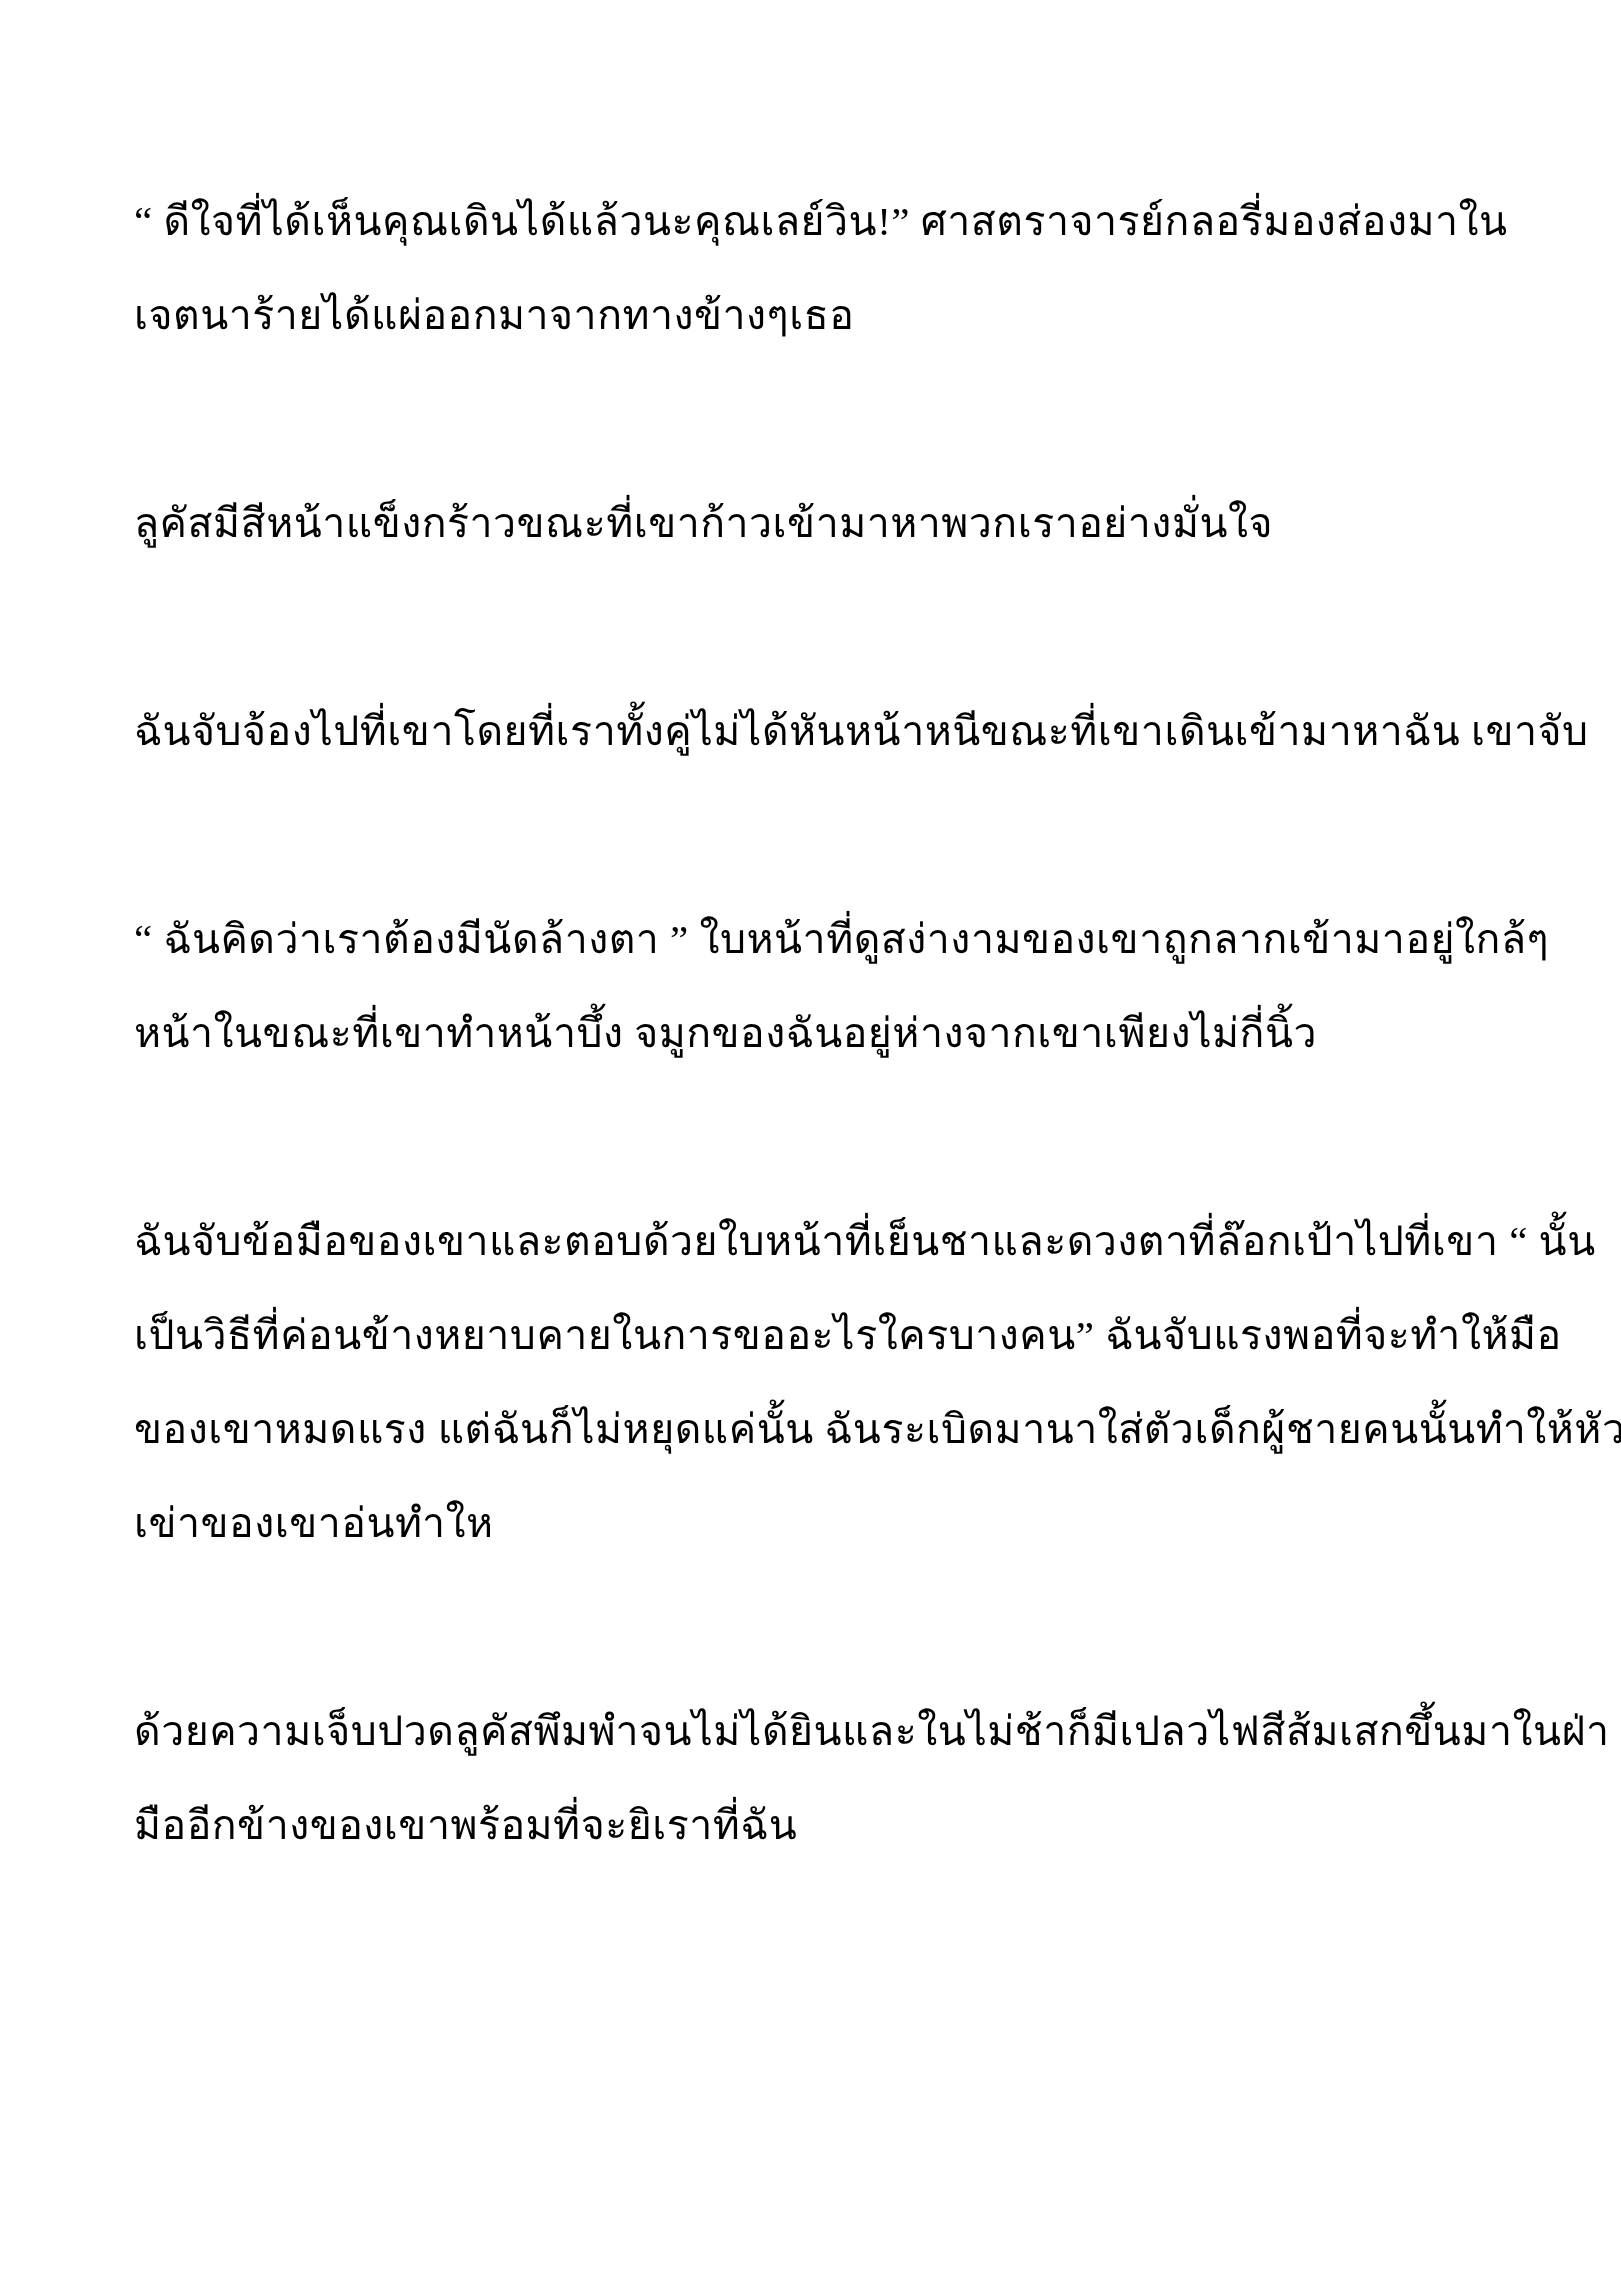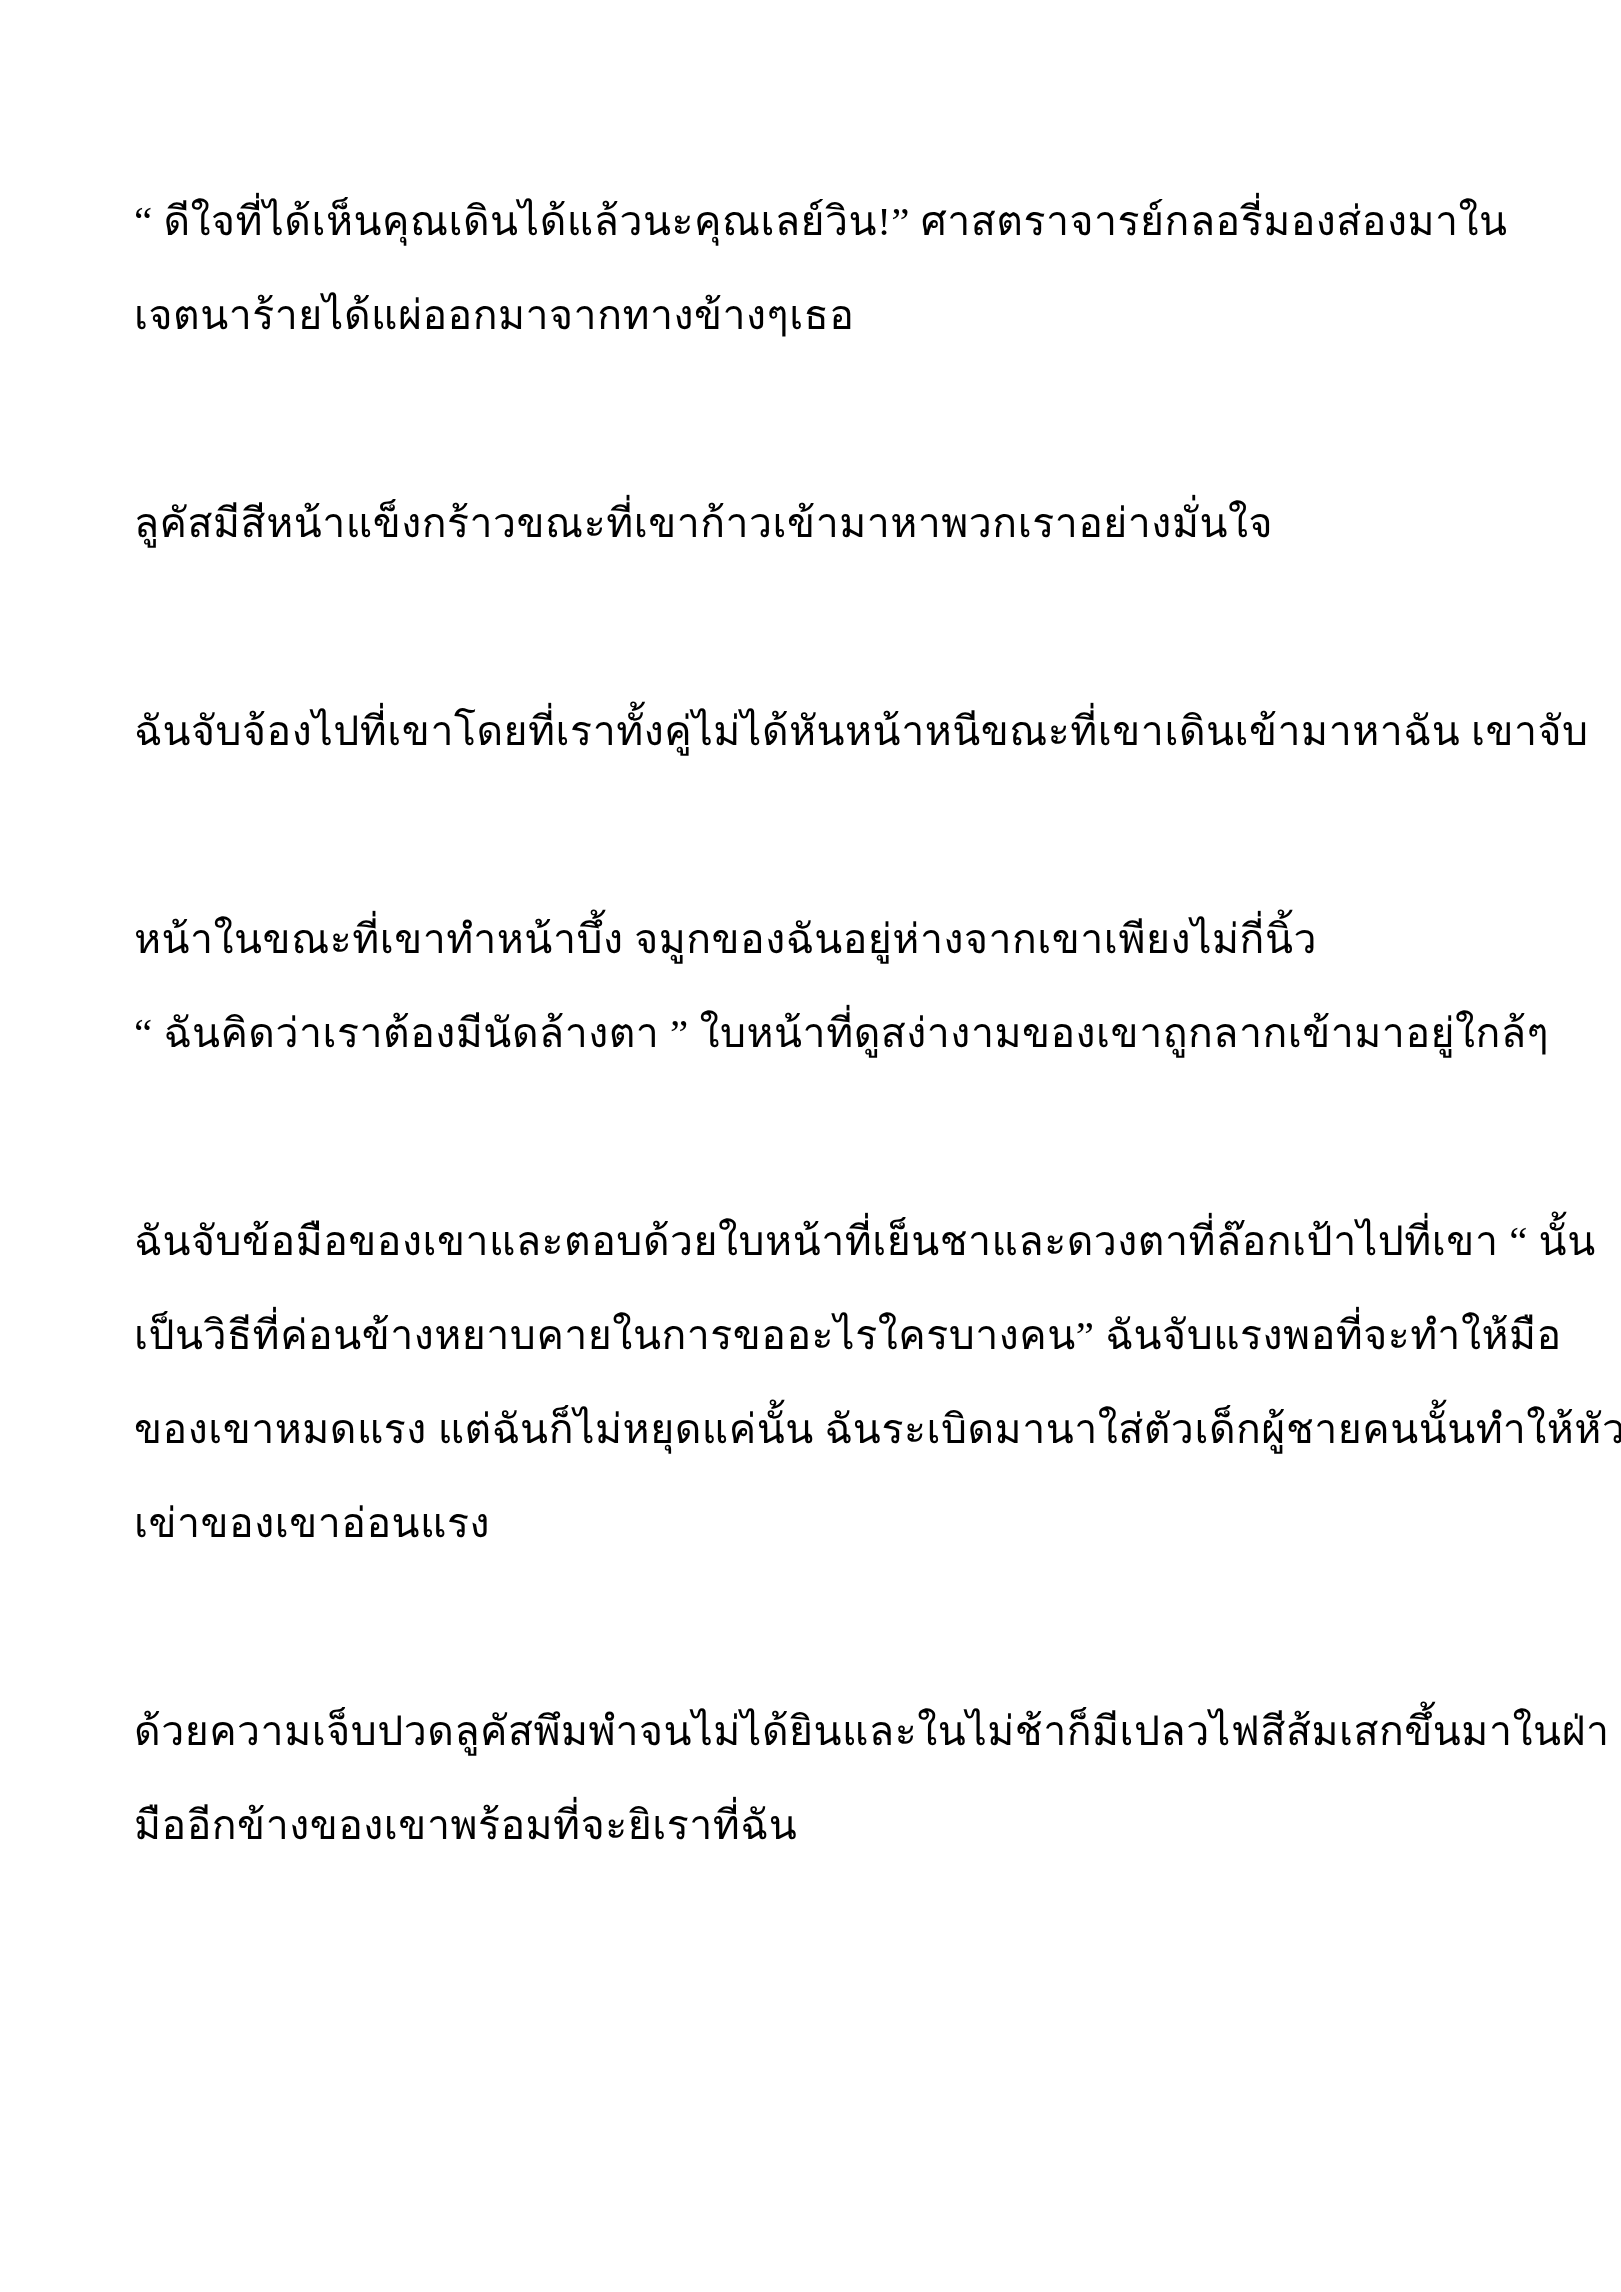--- a/index.html
+++ b/index.html
@@ -45,29 +45,29 @@
 
   <p class="para">
     <span class="line">ลูคัสมีสีหน้าแข็งกร้าวขณะที่เขาก้าวเข้ามาหาพวกเราอย่างมั่นใจ</span>
   </p>
 
   <p class="para">
     <span class="line">ฉันจับจ้องไปที่เขาโดยที่เราทั้งคู่ไม่ได้หันหน้าหนีขณะที่เขาเดินเข้ามาหาฉัน เขาจับ</span>
   </p>
 
   <p class="para">
+    <span class="line">“ ฉันคิดว่าเราต้องมีนัดล้างตา ” ใบหน้าที่ดูสง่างามของเขาถูกลากเข้ามาอยู่ใกล้ๆ</span>
     <span class="line">หน้าในขณะที่เขาทำหน้าบึ้ง จมูกของฉันอยู่ห่างจากเขาเพียงไม่กี่นิ้ว</span>
-    <span class="line">“ ฉันคิดว่าเราต้องมีนัดล้างตา ” ใบหน้าที่ดูสง่างามของเขาถูกลากเข้ามาอยู่ใกล้ๆ</span>
   </p>
 
   <p class="para">
     <span class="line">ฉันจับข้อมือของเขาและตอบด้วยใบหน้าที่เย็นชาและดวงตาที่ล๊อกเป้าไปที่เขา “ นั้น</span>
     <span class="line">เป็นวิธีที่ค่อนข้างหยาบคายในการขออะไรใครบางคน” ฉันจับแรงพอที่จะทำให้มือ</span>
     <span class="line">ของเขาหมดแรง แต่ฉันก็ไม่หยุดแค่นั้น ฉันระเบิดมานาใส่ตัวเด็กผู้ชายคนนั้นทำให้หัว</span>
-    <span class="line">เข่าของเขาอ่อนแรง</span>
+    <span class="line">เข่าของเขาอ่นทำให</span>
   </p>
 
   <p class="para">
     <span class="line">ด้วยความเจ็บปวดลูคัสพึมพำจนไม่ได้ยินและในไม่ช้าก็มีเปลวไฟสีส้มเสกขึ้นมาในฝ่า</span>
     <span class="line">มืออีกข้างของเขาพร้อมที่จะยิเราที่ฉัน</span>
   </p>
 
 </div>
 
 

